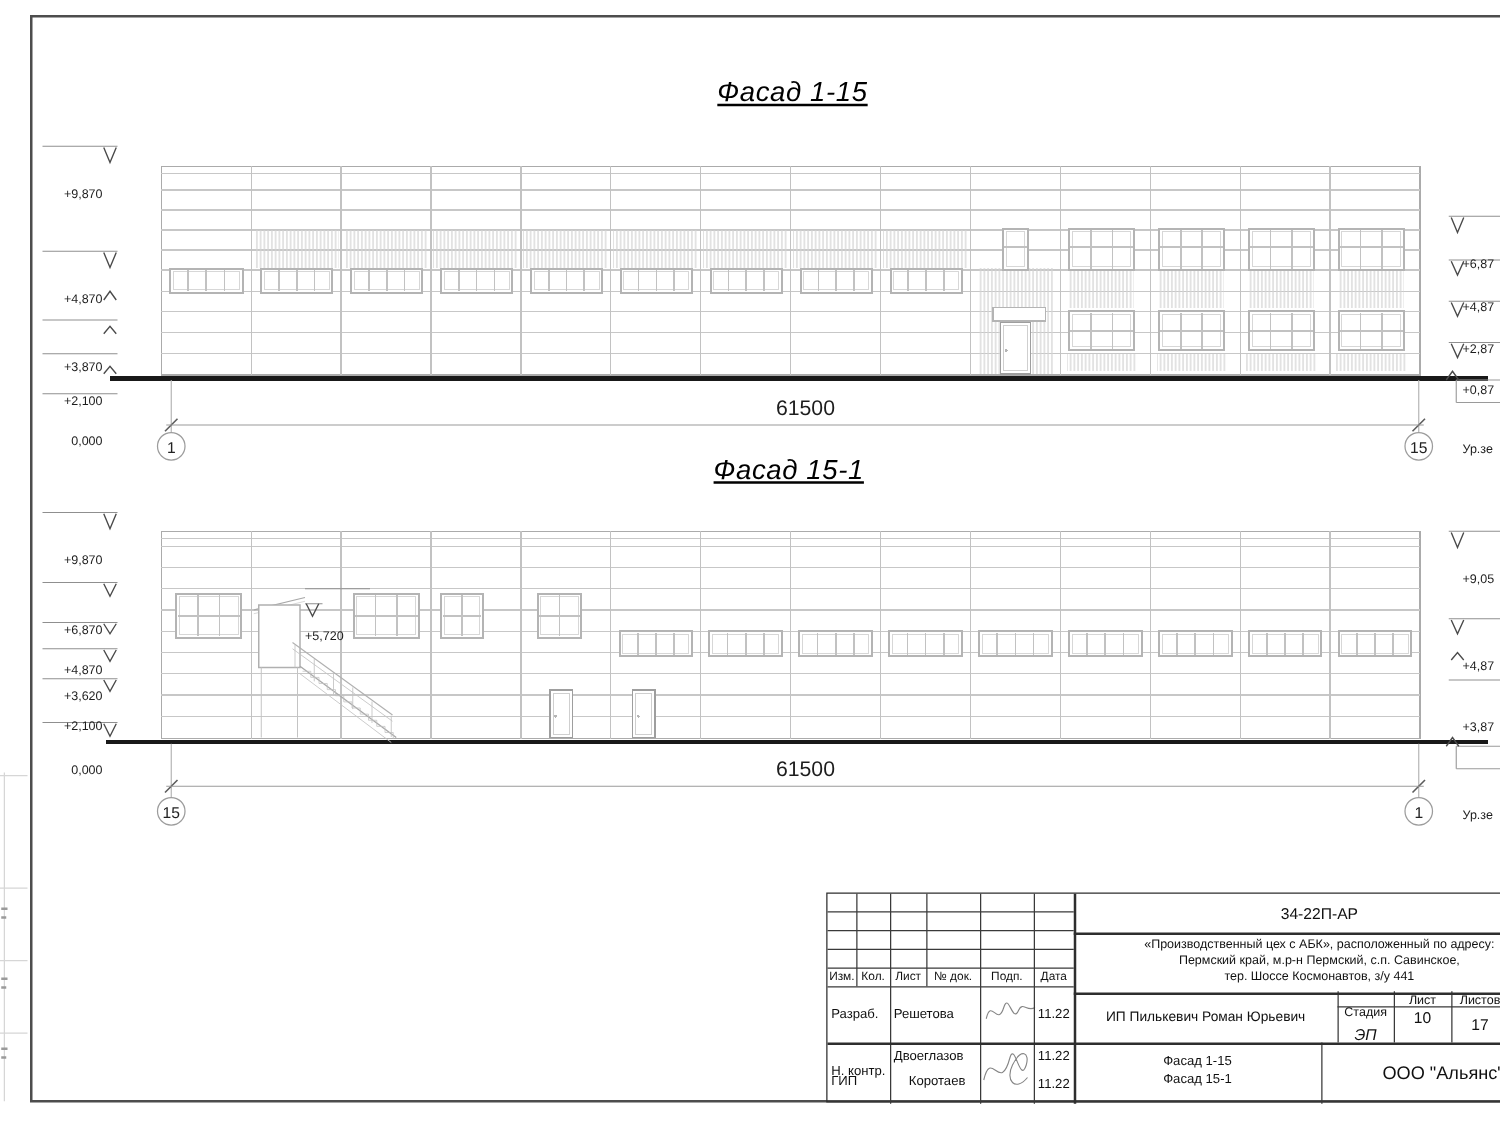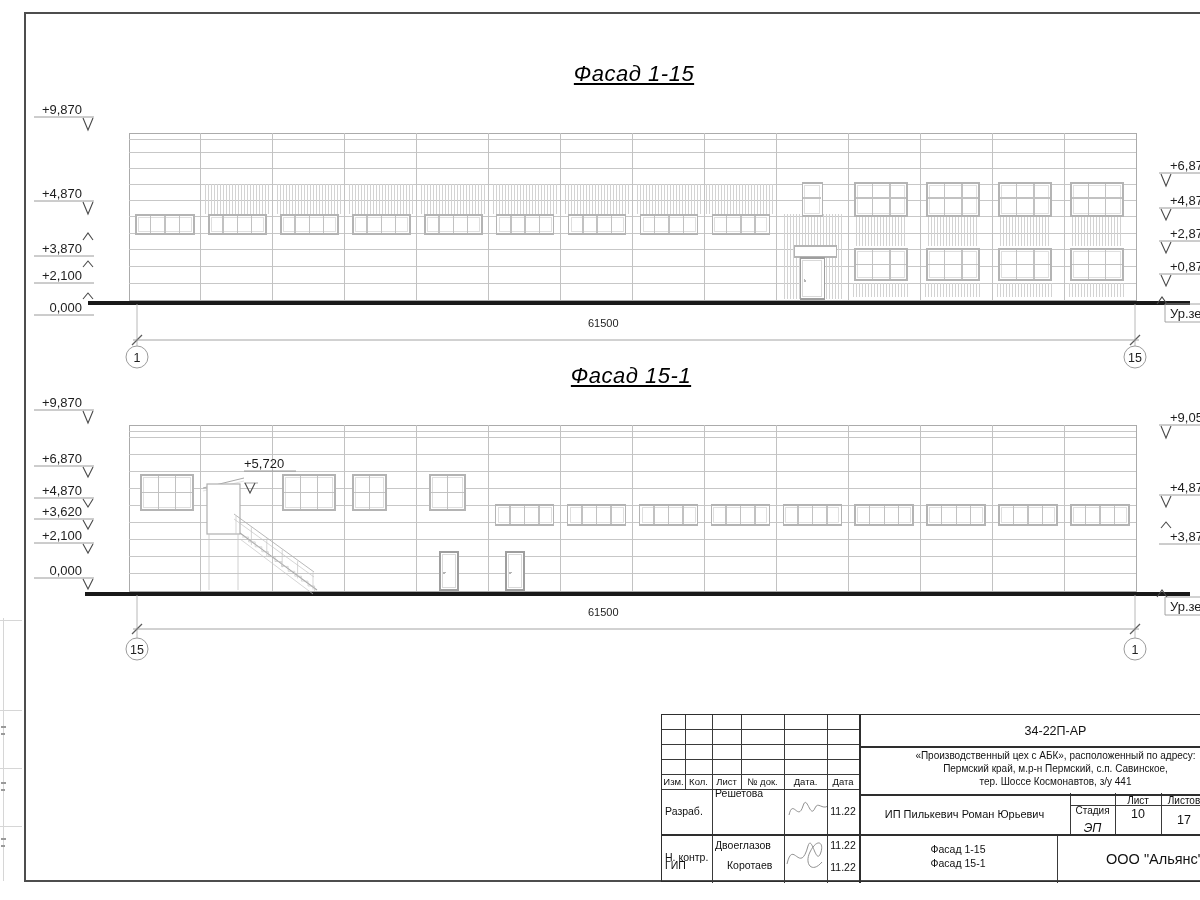--- a/index.html
+++ b/index.html
@@ -1,21 +1,21 @@
 <!DOCTYPE html>
 <html><head>
 <meta charset="utf-8">
 <style>
   html,body{margin:0;padding:0;background:#fff;}
   .sheet{position:relative;width:1200px;height:900px;background:#ffffff;overflow:hidden;
          font-family:"Liberation Sans",sans-serif;}
   .cad{position:absolute;left:0;top:0;}
-  .lbl{position:absolute;font-size:13px;color:#1d1d1d;white-space:nowrap;line-height:1;}
+  .lbl{position:absolute;font-size:10px;color:#1d1d1d;white-space:nowrap;line-height:1;margin-top:48px;}
   .lbl.right{text-align:right;}
-  .dimtxt{position:absolute;font-size:11px;color:#1d1d1d;text-align:left;white-space:nowrap;}
+  .dimtxt{position:absolute;font-size:17px;color:#1d1d1d;text-align:right;white-space:nowrap;}
   .bubtxt{position:absolute;font-size:12.5px;color:#222;text-align:center;}
   .heading{position:absolute;font-size:22px;font-style:italic;color:#000;
            text-decoration:underline;letter-spacing:.5px;text-align:center;white-space:nowrap;}
   .frame{position:absolute;background:#4d4d4d;}
   
   .tb{position:absolute;left:661px;top:714px;width:590px;height:168px;
       border:1.6px solid #2e2e2e;box-sizing:border-box;color:#111;}
   .tb .vl,.tb .hl{position:absolute;background:#3a3a3a;}
   .tb .vl{width:1px;}
   .tb .hl{height:1px;}
@@ -447,25 +447,25 @@
     <div class="hl" style="left:0;top:74px;width:197px;"></div>
     <div class="hl th" style="left:197px;top:31px;width:393px;"></div>
     <div class="hl th" style="left:197px;top:79px;width:393px;"></div>
     <div class="hl" style="left:408px;top:90px;width:182px;"></div>
     <div class="hl th" style="left:0;top:119px;width:590px;"></div>
 
     <div class="tbt c" style="left:0;top:62px;width:23px;font-size:9.5px;">Изм.</div>
     <div class="tbt c" style="left:23px;top:62px;width:27px;font-size:9.5px;">Кол.</div>
     <div class="tbt c" style="left:50px;top:62px;width:29px;font-size:9.5px;">Лист</div>
     <div class="tbt c" style="left:79px;top:62px;width:43px;font-size:9.5px;">№ док.</div>
-    <div class="tbt c" style="left:122px;top:62px;width:43px;font-size:9.5px;">Дата.</div>
+    <div class="tbt c" style="left:122px;top:62px;width:43px;font-size:9.5px;">Подп.</div>
     <div class="tbt c" style="left:165px;top:62px;width:32px;font-size:9.5px;">Дата</div>
 
     <div class="tbt" style="left:3px;top:90px;font-size:10.5px;">Разраб.</div>
-    <div class="tbt" style="left:53px;top:72px;font-size:10.5px;text-align:center;">Решетова</div>
+    <div class="tbt" style="left:53px;top:90px;font-size:10.5px;text-align:center;">Решетова</div>
     <div class="tbt c" style="left:165px;top:90px;width:32px;font-size:10.5px;">11.22</div>
     <div class="tbt" style="left:3px;top:136px;font-size:10.5px;">Н. контр.</div>
     <div class="tbt" style="left:53px;top:124px;font-size:10.5px;">Двоеглазов</div>
     <div class="tbt c" style="left:165px;top:124px;width:32px;font-size:10.5px;">11.22</div>
     <div class="tbt" style="left:3px;top:144px;font-size:10.5px;">ГИП</div>
     <div class="tbt" style="left:53px;top:144px;font-size:10.5px;margin-left:12px;">Коротаев</div>
     <div class="tbt c" style="left:165px;top:146px;width:32px;font-size:10.5px;">11.22</div>
 
     <div class="tbt c" style="left:197px;top:9px;width:393px;font-size:12.5px;">34-22П-АР</div>
     <div class="tbt c" style="left:197px;top:35px;width:393px;font-size:10px;">«Производственный цех с АБК», расположенный по адресу:</div>

